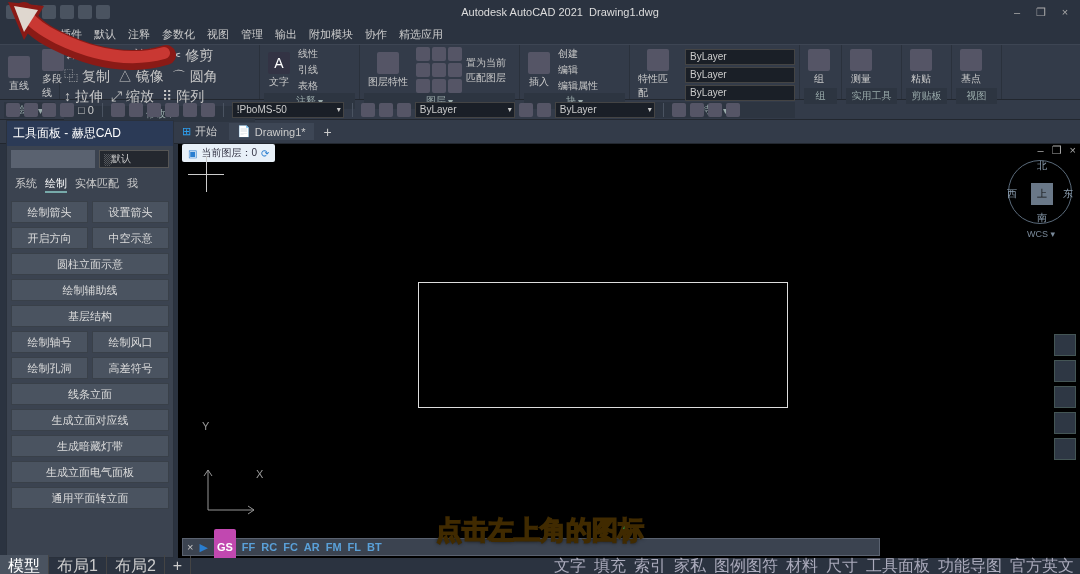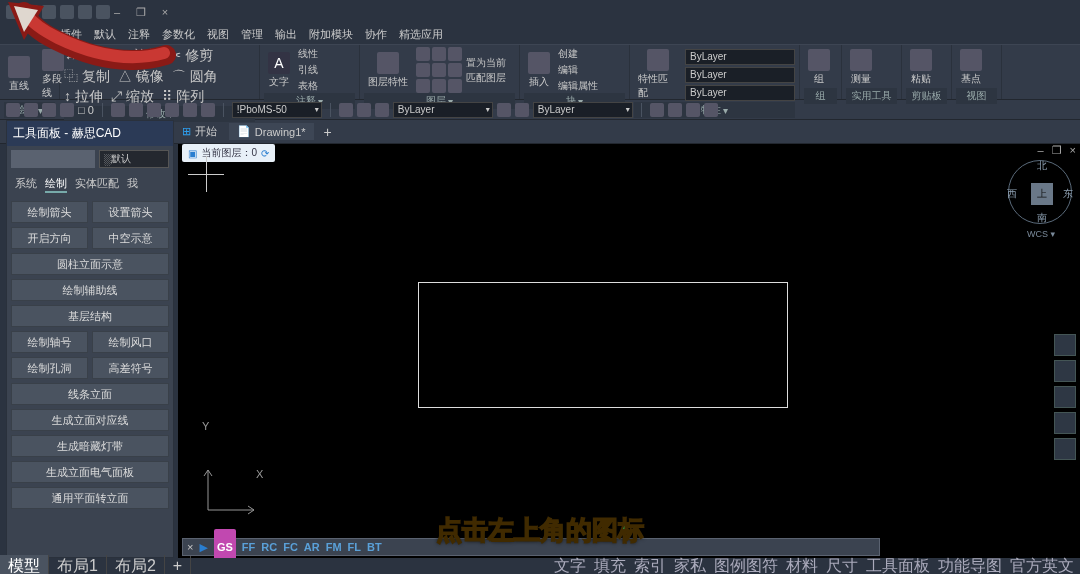--- a/index.html
+++ b/index.html
@@ -252,20 +252,23 @@
 
 <div class="titlebar">
   <div class="titlebar-left">
     <span class="qat"></span>
     <span class="qat"></span>
     <span class="qat"></span>
     <span class="qat"></span>
     <span class="qat"></span>
     <span class="qat"></span>
   </div>
+  <div class="center">
+    <span>Autodesk AutoCAD 2021</span>&nbsp;&nbsp;<span>Drawing1.dwg</span>
+  </div>
   <div class="winctrls">
     <span>–</span>
     <span>❐</span>
     <span>×</span>
   </div>
 </div>
 
 <div class="menubar">
   <span>插件</span>
   <span>默认</span>
@@ -444,21 +447,21 @@
   <span class="minibtn"></span>
   <span style="color:#ccc">□ 0</span>
   <span class="sep"></span>
   <span class="minibtn"></span>
   <span class="minibtn"></span>
   <span class="minibtn"></span>
   <span class="minibtn"></span>
   <span class="minibtn"></span>
   <span class="minibtn"></span>
   <span class="sep"></span>
-  <div class="combo" style="width:90px">!PboMS-50</div>
+  <div class="combo" style="width:112px">!PboMS-50</div>
   <span class="sep"></span>
   <span class="minibtn"></span>
   <span class="minibtn"></span>
   <span class="minibtn"></span>
   <div class="combo" style="width:100px">ByLayer</div>
   <span class="minibtn"></span>
   <span class="minibtn"></span>
   <div class="combo" style="width:100px">ByLayer</div>
   <span class="sep"></span>
   <span class="minibtn"></span>

